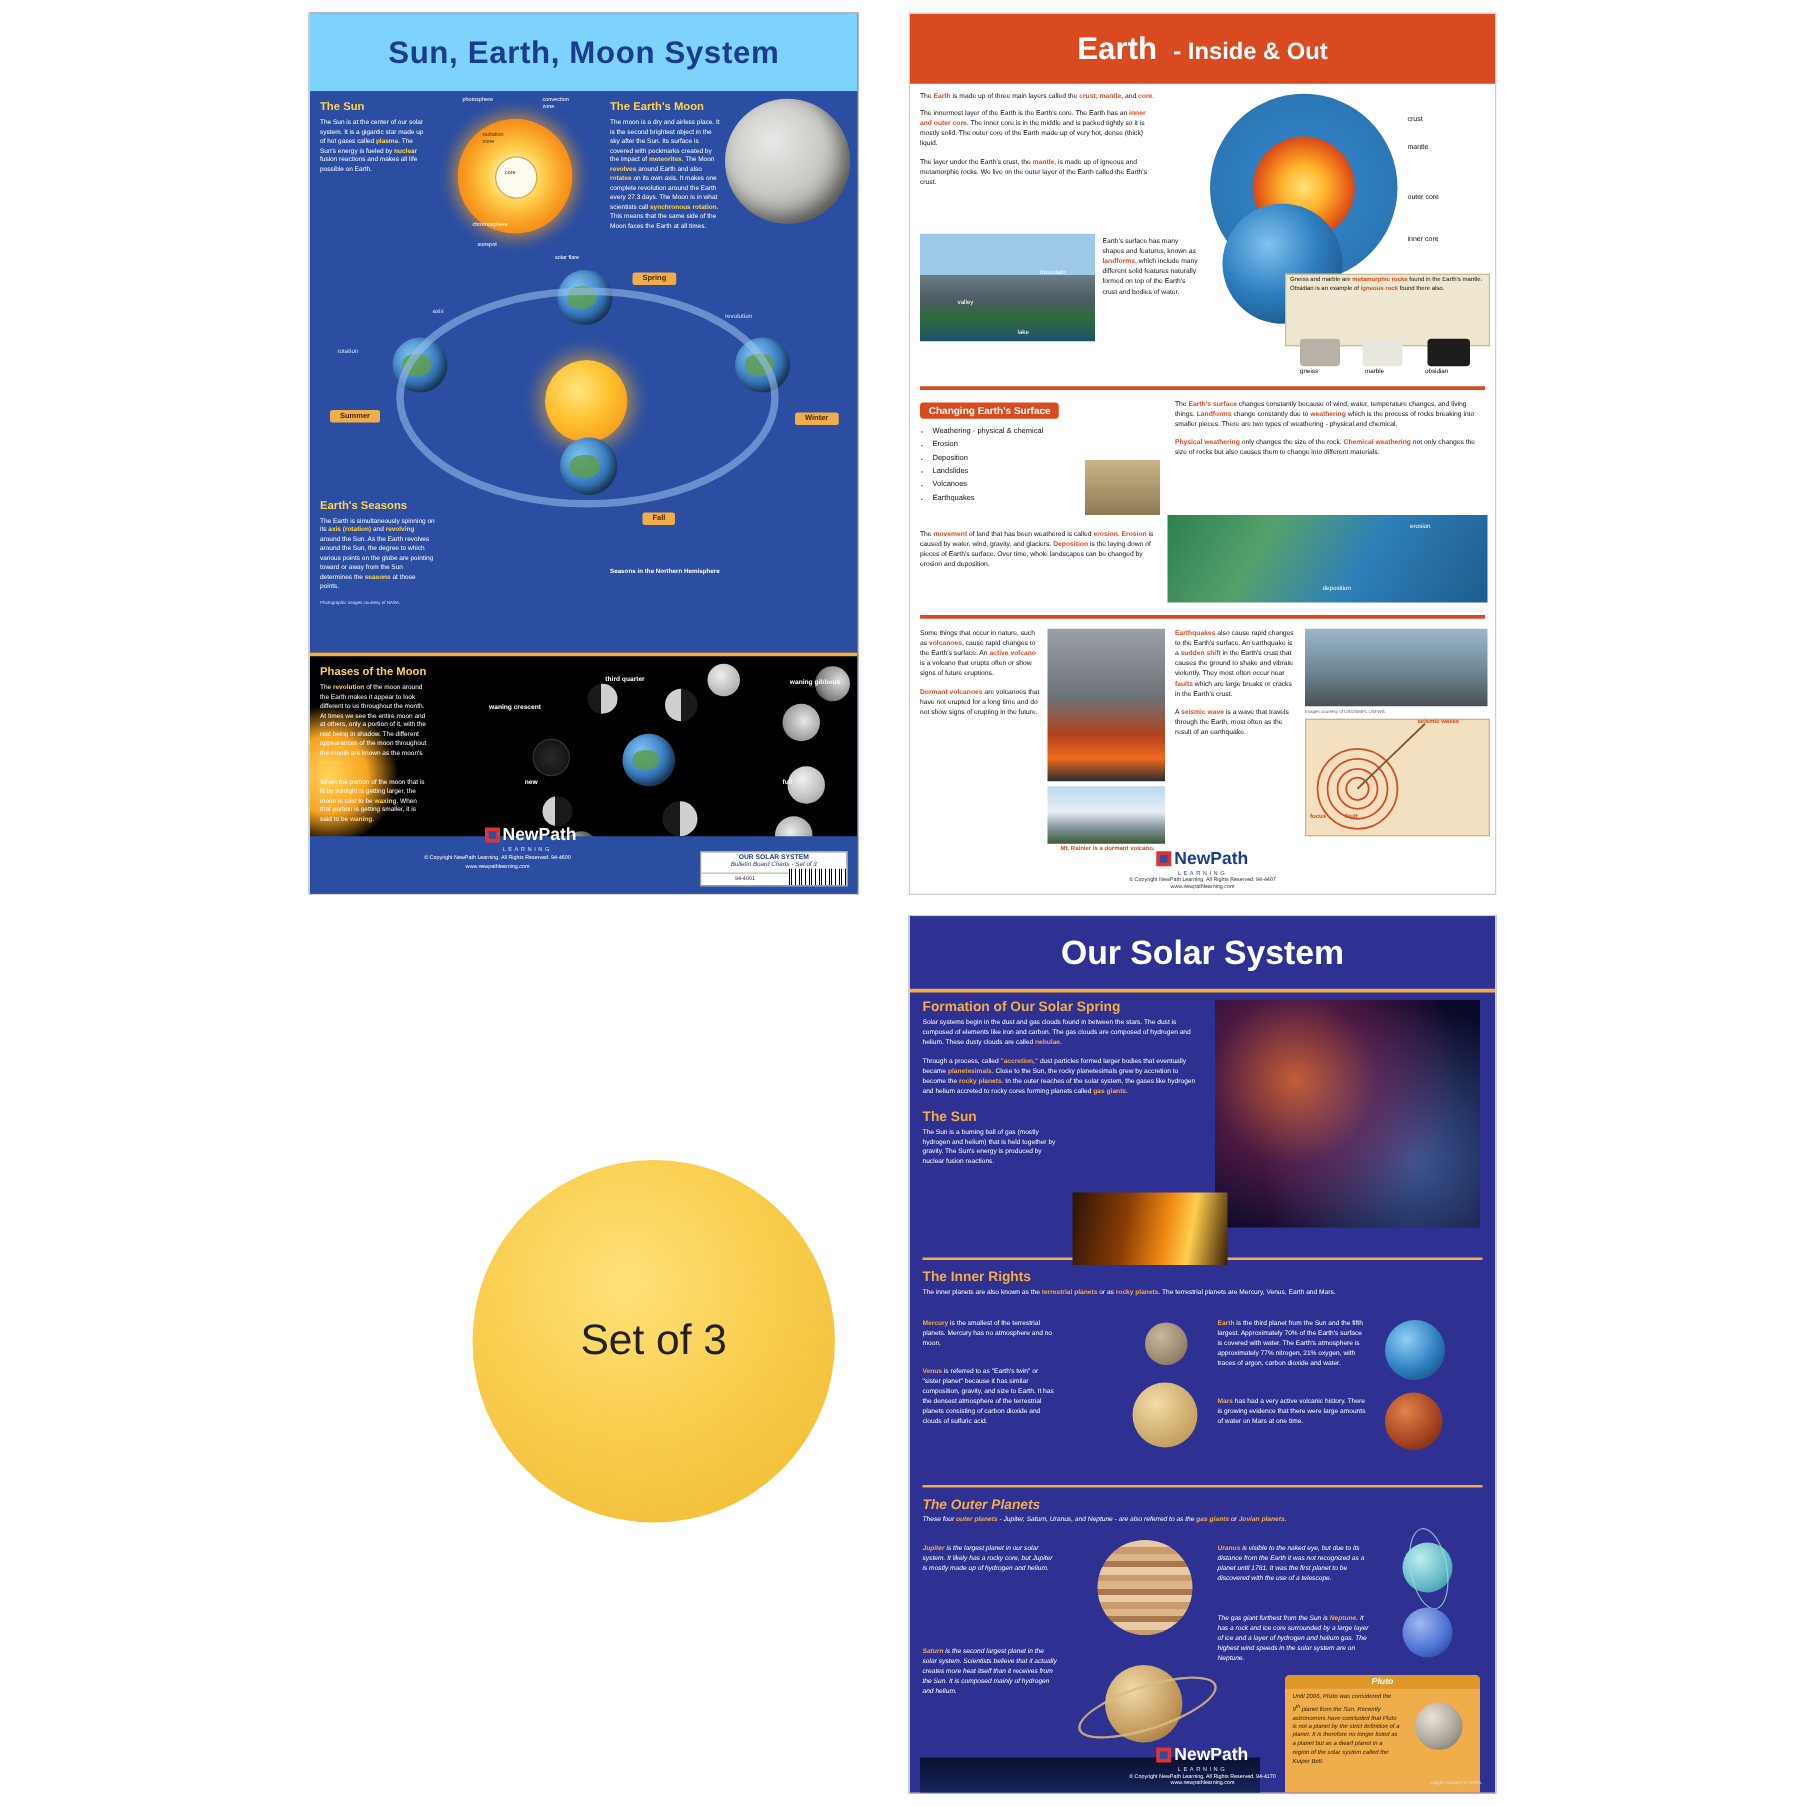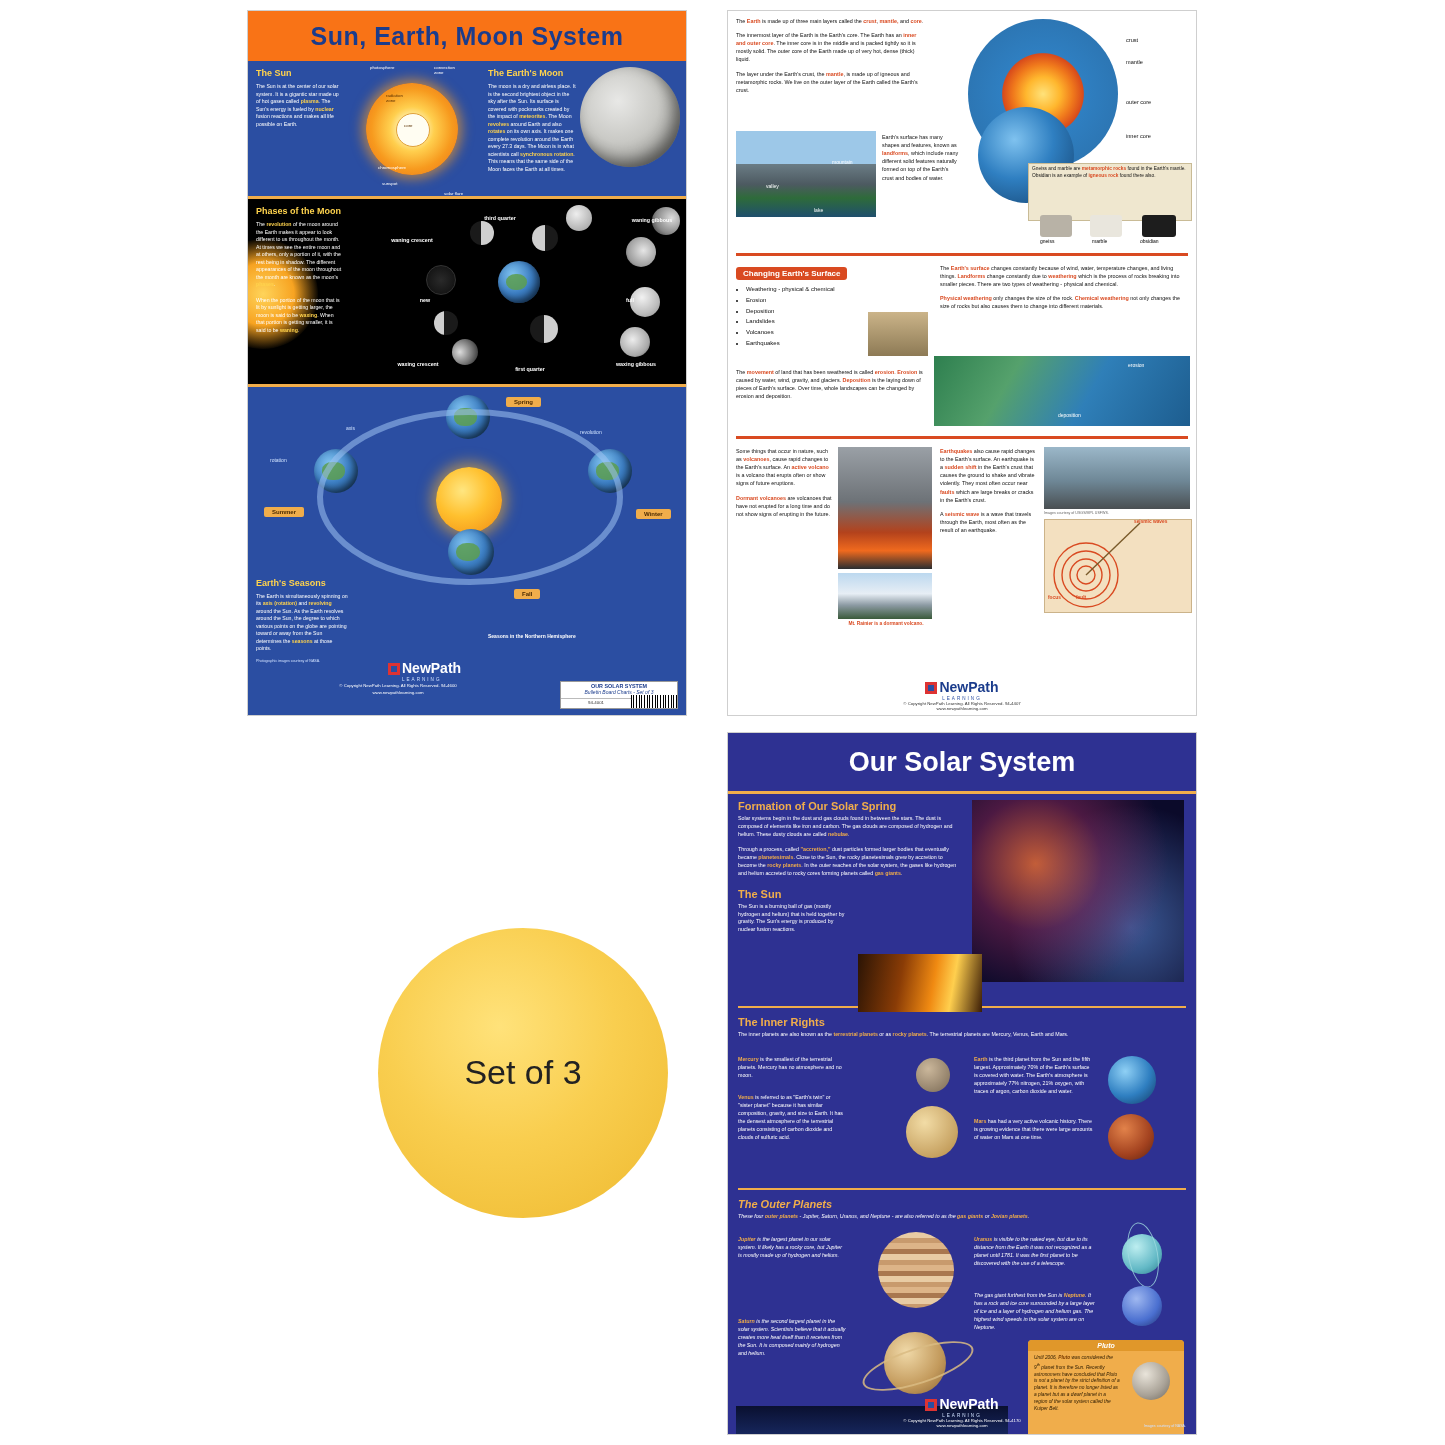--- a/index.html
+++ b/index.html
@@ -1,21 +1,21 @@
 <!DOCTYPE html>
 <html><head>
 <meta charset="utf-8">
 <style>
   html,body{margin:0;padding:0;}
   body{width:1445px;height:1445px;background:#ffffff;font-family:"Liberation Sans",sans-serif;overflow:hidden;position:relative;}
   .poster{position:absolute;box-sizing:border-box;overflow:hidden;}
 
   
   #poster1{left:247px;top:10px;width:440px;height:706px;background:#2b4ea2;border:1px solid #cfcfcf;}
-  #p1-header{height:50px;background:#f97316;display:flex;align-items:center;justify-content:center;}
+  #p1-header{height:62px;background:#7dd3fc;display:flex;align-items:center;justify-content:center;}
   #p1-header h1{margin:0;font-size:25px;color:#1b3c8c;font-weight:bold;letter-spacing:.5px;}
   .p1-top{position:relative;height:135px;background:#2b4ea2;padding:6px 8px;box-sizing:border-box;}
   .p1-col{position:absolute;top:6px;width:86px;color:#ffffff;font-size:5.2px;line-height:1.45;}
   .p1-colhead{color:#ffd34d;font-weight:bold;font-size:9px;margin-bottom:3px;}
   .hl-y{color:#ffd34d;font-weight:bold;}
   .sunart{position:absolute;left:100px;top:4px;width:130px;height:128px;}
   .moonimg{position:absolute;right:6px;top:6px;width:100px;height:100px;border-radius:50%;
     background:radial-gradient(circle at 38% 34%,#e8e8e6 0%,#c9c9c5 45%,#9a9a96 78%,#6e6e6b 100%);
     box-shadow:inset -6px -6px 14px rgba(0,0,0,.45);}
   .lbl{position:absolute;font-size:4.4px;color:#fff;}
@@ -121,20 +121,49 @@
       <div class="lbl" style="left:96px;top:126px;">solar flare</div>
     </div>
 
     <div class="p1-col" style="left:240px;width:88px;">
       <div class="p1-colhead">The Earth's Moon</div>
       <div>The moon is a dry and airless place. It is the second brightest object in the sky after the Sun. Its surface is covered with pockmarks created by the impact of <span class="hl-y">meteorites</span>. The Moon <span class="hl-y">revolves</span> around Earth and also <span class="hl-y">rotates</span> on its own axis. It makes one complete revolution around the Earth every 27.3 days. The Moon is in what scientists call <span class="hl-y">synchronous rotation</span>. This means that the same side of the Moon faces the Earth at all times.</div>
     </div>
     <div class="moonimg"></div>
   </div>
 
+  <div id="p1-seasons" style="height:310px;">
+    <div class="bigsun" style="left:188px;top:80px;width:66px;height:66px;"></div>
+
+    <div class="earthball" style="left:198px;top:8px;width:44px;height:44px;"></div>
+    <div class="earthball" style="left:66px;top:62px;width:44px;height:44px;"></div>
+    <div class="earthball" style="left:340px;top:62px;width:44px;height:44px;"></div>
+    <div class="earthball" style="left:200px;top:142px;width:46px;height:46px;"></div>
+
+    <div class="seasonbox" style="left:258px;top:10px;">Spring</div>
+    <div class="seasonbox" style="left:16px;top:120px;">Summer</div>
+    <div class="seasonbox" style="left:266px;top:202px;">Fall</div>
+    <div class="seasonbox" style="left:388px;top:122px;">Winter</div>
+
+    <div class="orbit-arrow" style="left:332px;top:42px;">revolution</div>
+    <div class="orbit-arrow" style="left:22px;top:70px;">rotation</div>
+    <div class="orbit-arrow" style="left:98px;top:38px;">axis</div>
+
+    <svg style="position:absolute;left:0;top:0;width:440px;height:240px;">
+      <ellipse cx="222" cy="110" rx="150" ry="85" fill="none" stroke="#9fc2f2" stroke-width="6" opacity=".55"></ellipse>
+    </svg>
+
+    <div class="seasons-text" style="bottom:48px;">
+      <div class="phead">Earth's Seasons</div>
+      <div>The Earth is simultaneously spinning on its <span class="hl-y">axis (rotation)</span> and <span class="hl-y">revolving</span> around the Sun. As the Earth revolves around the Sun, the degree to which various points on the globe are pointing toward or away from the Sun determines the <span class="hl-y">seasons</span> at those points.</div>
+    </div>
+    <div style="position:absolute;left:240px;bottom:62px;font-size:5px;color:#fff;font-weight:bold;">Seasons in the Northern Hemisphere</div>
+    <div style="position:absolute;left:8px;bottom:38px;font-size:3.6px;color:#cfe0ff;">Photographic images courtesy of NASA.</div>
+  </div>
+
   <div id="p1-phases">
     <div class="sunglow"></div>
     <div class="ptext">
       <div class="phead">Phases of the Moon</div>
       <div>The <span class="hl-y">revolution</span> of the moon around the Earth makes it appear to look different to us throughout the month. At times we see the entire moon and at others, only a portion of it, with the rest being in shadow. The different appearances of the moon throughout the month are known as the moon's <span class="hl-y">phases</span>.</div>
       <div style="margin-top:8px;">When the portion of the moon that is lit by sunlight is getting larger, the moon is said to be <span class="hl-y">waxing</span>. When that portion is getting smaller, it is said to be <span class="hl-y">waning</span>.</div>
     </div>
 
     <div class="moonball" style="left:404px;top:8px;width:28px;height:28px;background:radial-gradient(circle at 70% 40%,#ddd 0%,#888 60%,#222 100%);"></div>
     <div class="moonball" style="left:318px;top:6px;width:26px;height:26px;background:radial-gradient(circle at 40% 35%,#eee,#999);"></div>
@@ -152,69 +181,44 @@
     <div class="pcap" style="left:134px;top:38px;">waning crescent</div>
     <div class="pcap" style="left:222px;top:16px;">third quarter</div>
     <div class="pcap" style="left:374px;top:18px;">waning gibbous</div>
     <div class="pcap" style="left:147px;top:98px;">new</div>
     <div class="pcap" style="left:352px;top:98px;">full</div>
     <div class="pcap" style="left:140px;top:162px;">waxing crescent</div>
     <div class="pcap" style="left:252px;top:167px;">first quarter</div>
     <div class="pcap" style="left:358px;top:162px;">waxing gibbous</div>
   </div>
 
-  <div id="p1-seasons" style="height:310px;">
-    <div class="bigsun" style="left:188px;top:80px;width:66px;height:66px;"></div>
-
-    <div class="earthball" style="left:198px;top:8px;width:44px;height:44px;"></div>
-    <div class="earthball" style="left:66px;top:62px;width:44px;height:44px;"></div>
-    <div class="earthball" style="left:340px;top:62px;width:44px;height:44px;"></div>
-    <div class="earthball" style="left:200px;top:142px;width:46px;height:46px;"></div>
-
-    <div class="seasonbox" style="left:258px;top:10px;">Spring</div>
-    <div class="seasonbox" style="left:16px;top:120px;">Summer</div>
-    <div class="seasonbox" style="left:266px;top:202px;">Fall</div>
-    <div class="seasonbox" style="left:388px;top:122px;">Winter</div>
-
-    <div class="orbit-arrow" style="left:332px;top:42px;">revolution</div>
-    <div class="orbit-arrow" style="left:22px;top:70px;">rotation</div>
-    <div class="orbit-arrow" style="left:98px;top:38px;">axis</div>
-
-    <svg style="position:absolute;left:0;top:0;width:440px;height:240px;">
-      <ellipse cx="222" cy="110" rx="150" ry="85" fill="none" stroke="#9fc2f2" stroke-width="6" opacity=".55"></ellipse>
-    </svg>
-
-    <div class="seasons-text" style="bottom:48px;">
-      <div class="phead">Earth's Seasons</div>
-      <div>The Earth is simultaneously spinning on its <span class="hl-y">axis (rotation)</span> and <span class="hl-y">revolving</span> around the Sun. As the Earth revolves around the Sun, the degree to which various points on the globe are pointing toward or away from the Sun determines the <span class="hl-y">seasons</span> at those points.</div>
-    </div>
-    <div style="position:absolute;left:240px;bottom:62px;font-size:5px;color:#fff;font-weight:bold;">Seasons in the Northern Hemisphere</div>
-    <div style="position:absolute;left:8px;bottom:38px;font-size:3.6px;color:#cfe0ff;">Photographic images courtesy of NASA.</div>
-  </div>
-
   <div id="p1-footer">
     <div style="position:absolute;left:140px;top:-10px;text-align:left;">
       <span class="np-mark"></span><span class="newpath" style="color:#fff;">NewPath</span>
       <div class="np-sub" style="color:#cfe0ff;margin-left:14px;">LEARNING</div>
     </div>
     <div class="copy" style="position:absolute;left:0;top:14px;width:300px;">© Copyright NewPath Learning. All Rights Reserved. 94-4600</div>
     <div class="copy" style="position:absolute;left:0;top:21px;width:300px;">www.newpathlearning.com</div>
 
     <div class="codebox">
       <div class="t1">OUR SOLAR SYSTEM</div>
       <div class="t2">Bulletin Board Charts - Set of 3</div>
       <div style="display:flex;align-items:center;">
         <div class="t3" style="flex:1;padding:1px 0;">94-4001</div>
         <div class="barcode" style="width:46px;"></div>
       </div>
     </div>
   </div>
 </div>
 
 <div class="poster" id="poster2">
+  <div id="p2-header">
+    <h1><span>Earth</span>
+      <span style="font-size:19px;margin-left:6px;">- Inside &amp; Out</span></h1>
+  </div>
 
   <div class="p2-sec" style="height:208px;">
     <div style="width:190px;" class="p2-body">
       <p style="margin:0 0 6px;">The <span class="hl-r">Earth</span> is made up of three main layers called the <span class="hl-r">crust</span>, <span class="hl-r">mantle,</span> and <span class="hl-r">core</span>.</p>
       <p style="margin:0 0 6px;">The innermost layer of the Earth is the Earth's core. The Earth has an <span class="hl-r">inner and outer core</span>. The inner core is in the middle and is packed tightly so it is mostly solid. The outer core of the Earth made up of very hot, dense (thick) liquid.</p>
       <p style="margin:0 0 6px;">The layer under the Earth's crust, the <span class="hl-r">mantle</span>, is made up of igneous and metamorphic rocks. We live on the outer layer of the Earth called the Earth's crust.</p>
     </div>
 
     <div class="earthcut" style="left:240px;top:8px;width:150px;height:150px;"></div>
     <div style="position:absolute;left:398px;top:26px;font-size:5.6px;color:#111;">crust</div>

